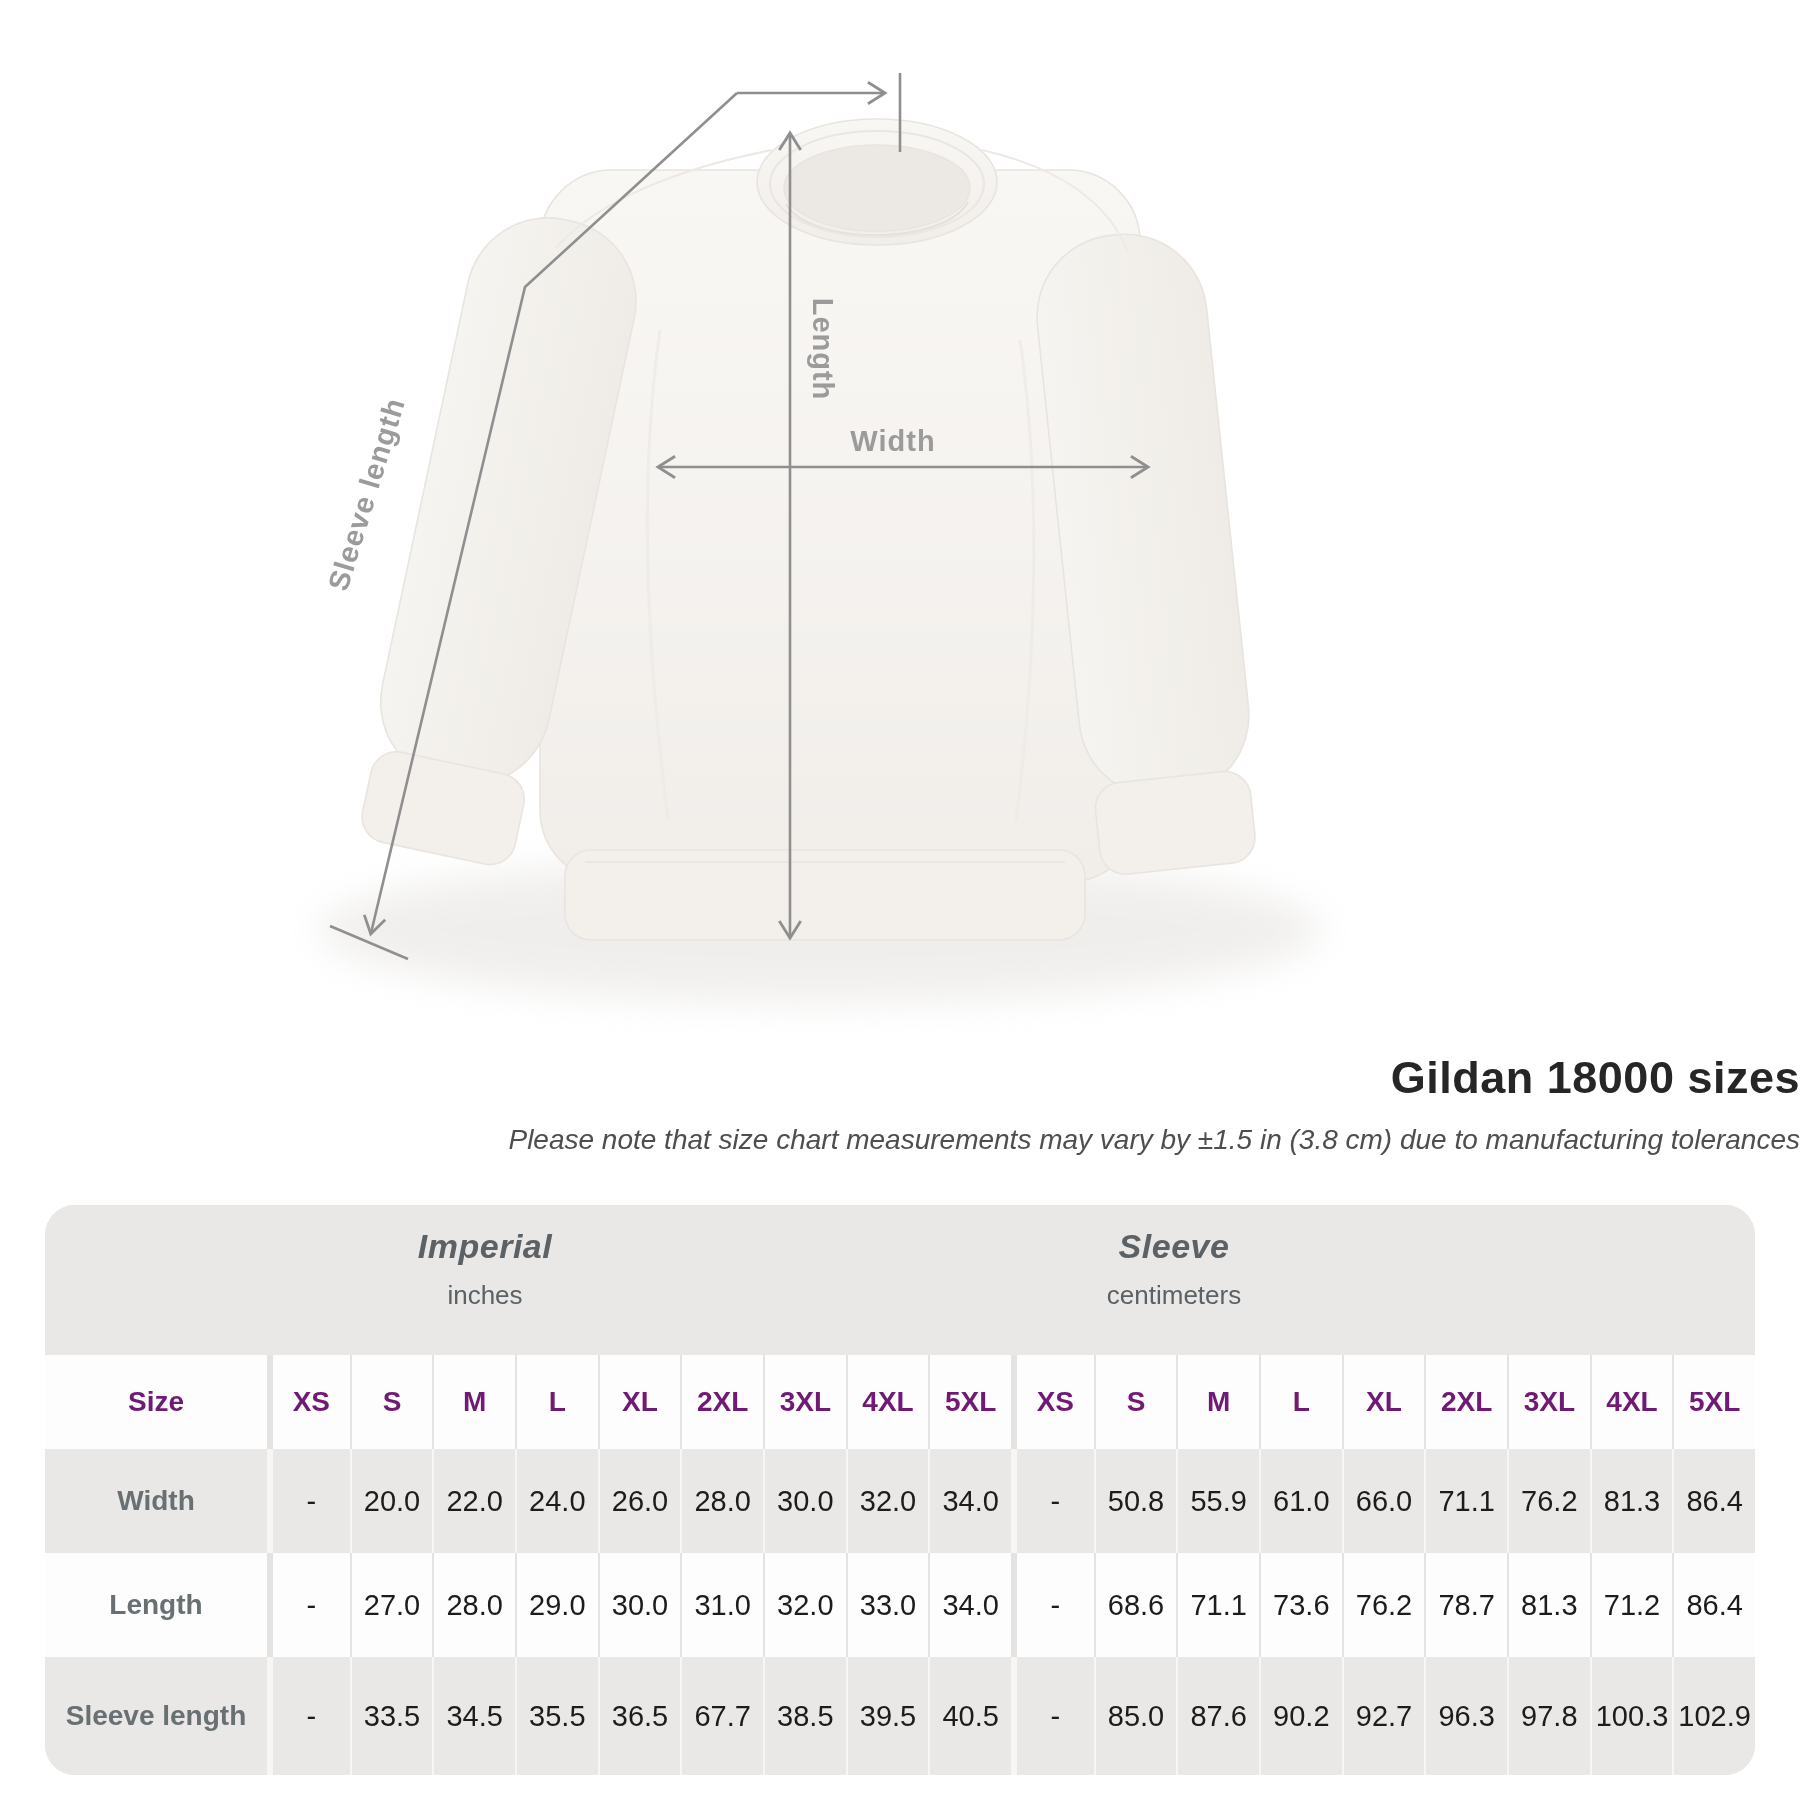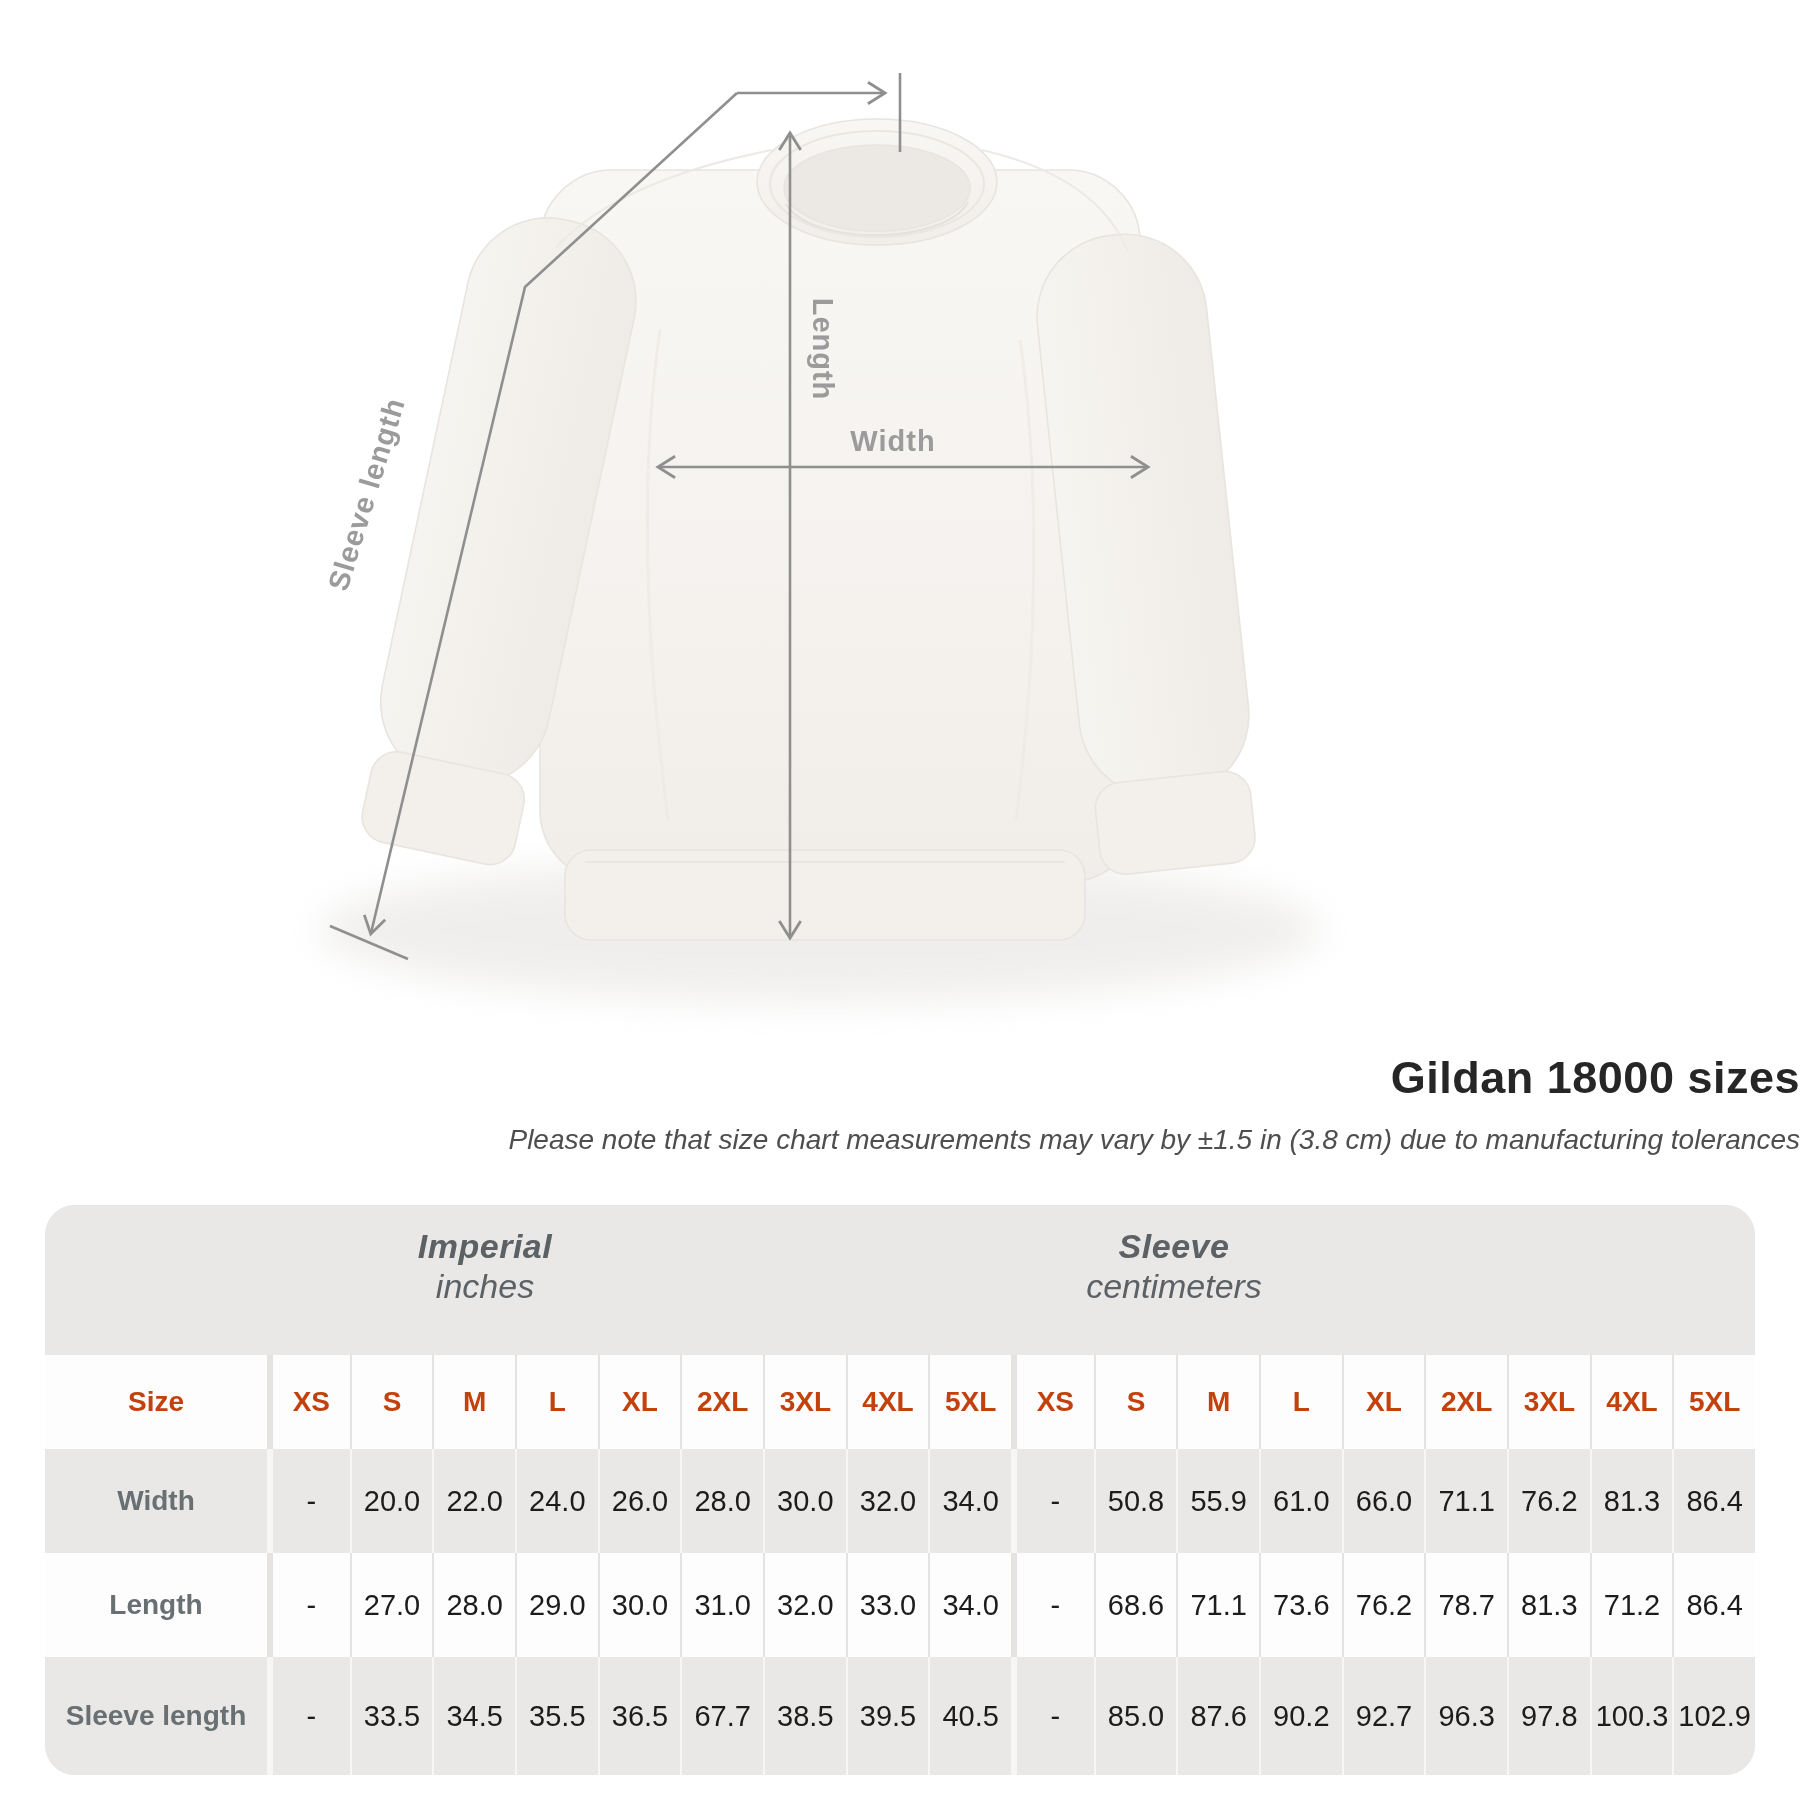--- a/index.html
+++ b/index.html
@@ -11,31 +11,31 @@
   .page-title{margin:0;font-size:45px;font-weight:bold;color:#262626;letter-spacing:.5px;}
   .tolerance-note{margin:20px 0 0 0;font-size:28px;font-style:italic;color:#4e4e4e;}
 
   .size-table{position:absolute;left:45px;top:1205px;width:1710px;
     background:#e9e8e6;border-radius:30px;overflow:hidden;}
   .group-band{position:relative;height:150px;background:#e9e8e6;}
   .group{position:absolute;top:22px;transform:translateX(-50%);text-align:center;color:#5b6165;}
   .group-imperial{left:440px;}
   .group-metric{left:1129px;}
   .g-name{font-size:34px;font-weight:bold;font-style:italic;letter-spacing:.5px;}
-  .g-unit{font-size:34px;font-style:italic;margin-top:1px;}
+  .g-unit{font-size:26px;margin-top:14px;}
 
   .grid-row{display:grid;grid-template-columns:222px repeat(18,1fr);height:104px;}
   .r-header{height:94px;}
   .r-last{height:118px;}
   .r-white,.r-header{background:#fdfdfd;--sep:#e4e3e2;}
   .r-gray{background:#e9e8e6;--sep:#f7f6f5;}
   .cell{display:flex;align-items:center;justify-content:center;
     font-size:29px;color:#1c1c1c;}
   .label-cell{font-size:28px;font-weight:bold;color:#687074;}
-  .r-header .cell{font-size:28px;font-weight:bold;color:#c2410c;}
+  .r-header .cell{font-size:28px;font-weight:bold;color:#701a75;}
   .sep-thin{border-left:2px solid var(--sep);}
   .sep-thick{border-left:6px solid var(--sep);}
 </style>
 </head>
 <body>
 
 <div class="figure">
   <svg width="1800" height="1050" viewBox="0 0 1800 1050">
     <defs>
       <linearGradient id="bodyGrad" x1="0" y1="0" x2="0" y2="1">

